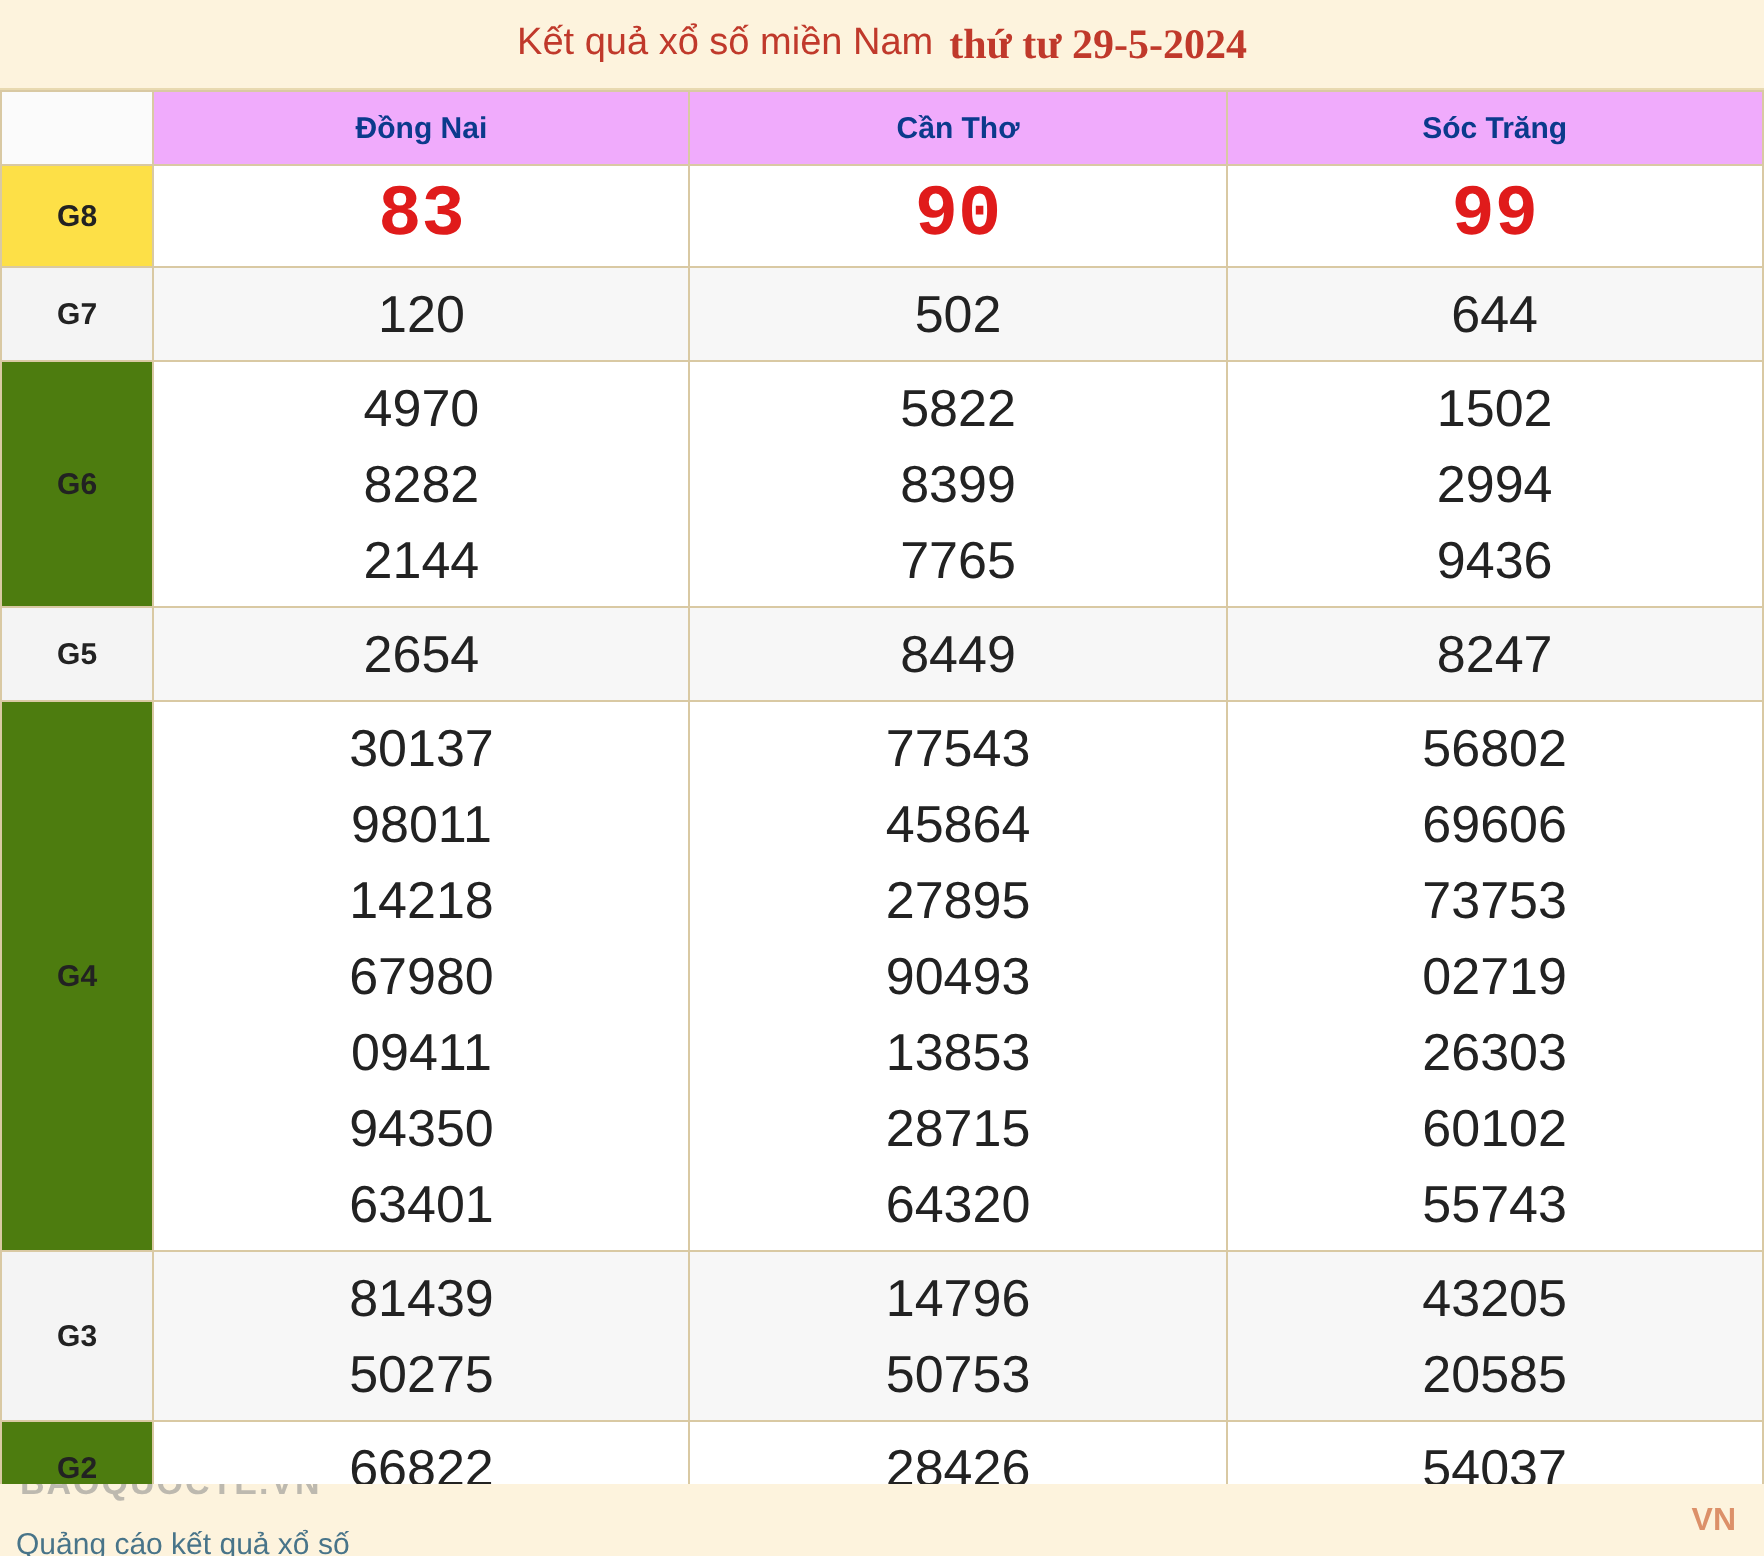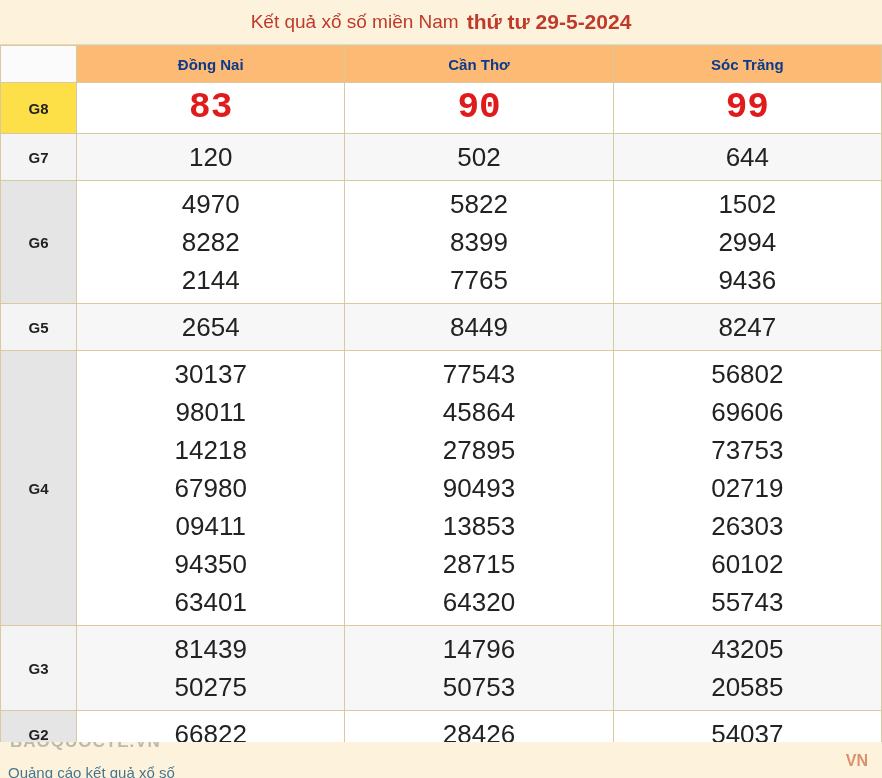--- a/index.html
+++ b/index.html
@@ -31,49 +31,50 @@
   }
   .header .title-normal {
     font-size: 19px;
     color: #c0392b;
     font-weight: normal;
   }
   .header .title-bold {
     font-size: 21px;
     color: #c0392b;
     font-weight: bold;
+    font-family: Liberation Serif, serif;
   }
   table.results {
     border-collapse: collapse;
     width: 882px;
     table-layout: fixed;
     background: #ffffff;
   }
   table.results td {
     border: 1px solid #d9c9a3;
     text-align: center;
     vertical-align: middle;
     color: #222;
   }
   .col-label { width: 76px; }
   .col-prov { width: 268px; }
   tr.head td {
-    background: #fdba74;
+    background: #f0abfc;
     font-size: 15px;
     font-weight: bold;
     color: #0b3a8c;
     height: 28px;
     padding: 4px 0;
   }
   tr.head td.blank { background: #fbfbfb; }
   td.label {
     font-size: 15px;
     font-weight: bold;
     color: #333;
-    background: #e5e5e5;
+    background: #4d7c0f;
   }
   td.nums {
     font-size: 26px;
     line-height: 38px;
     padding: 4px 0;
     color: #333;
     background: #ffffff;
   }
   td.nums div { white-space: nowrap; }
   tr.g8 td.nums, tr.db td.nums {

